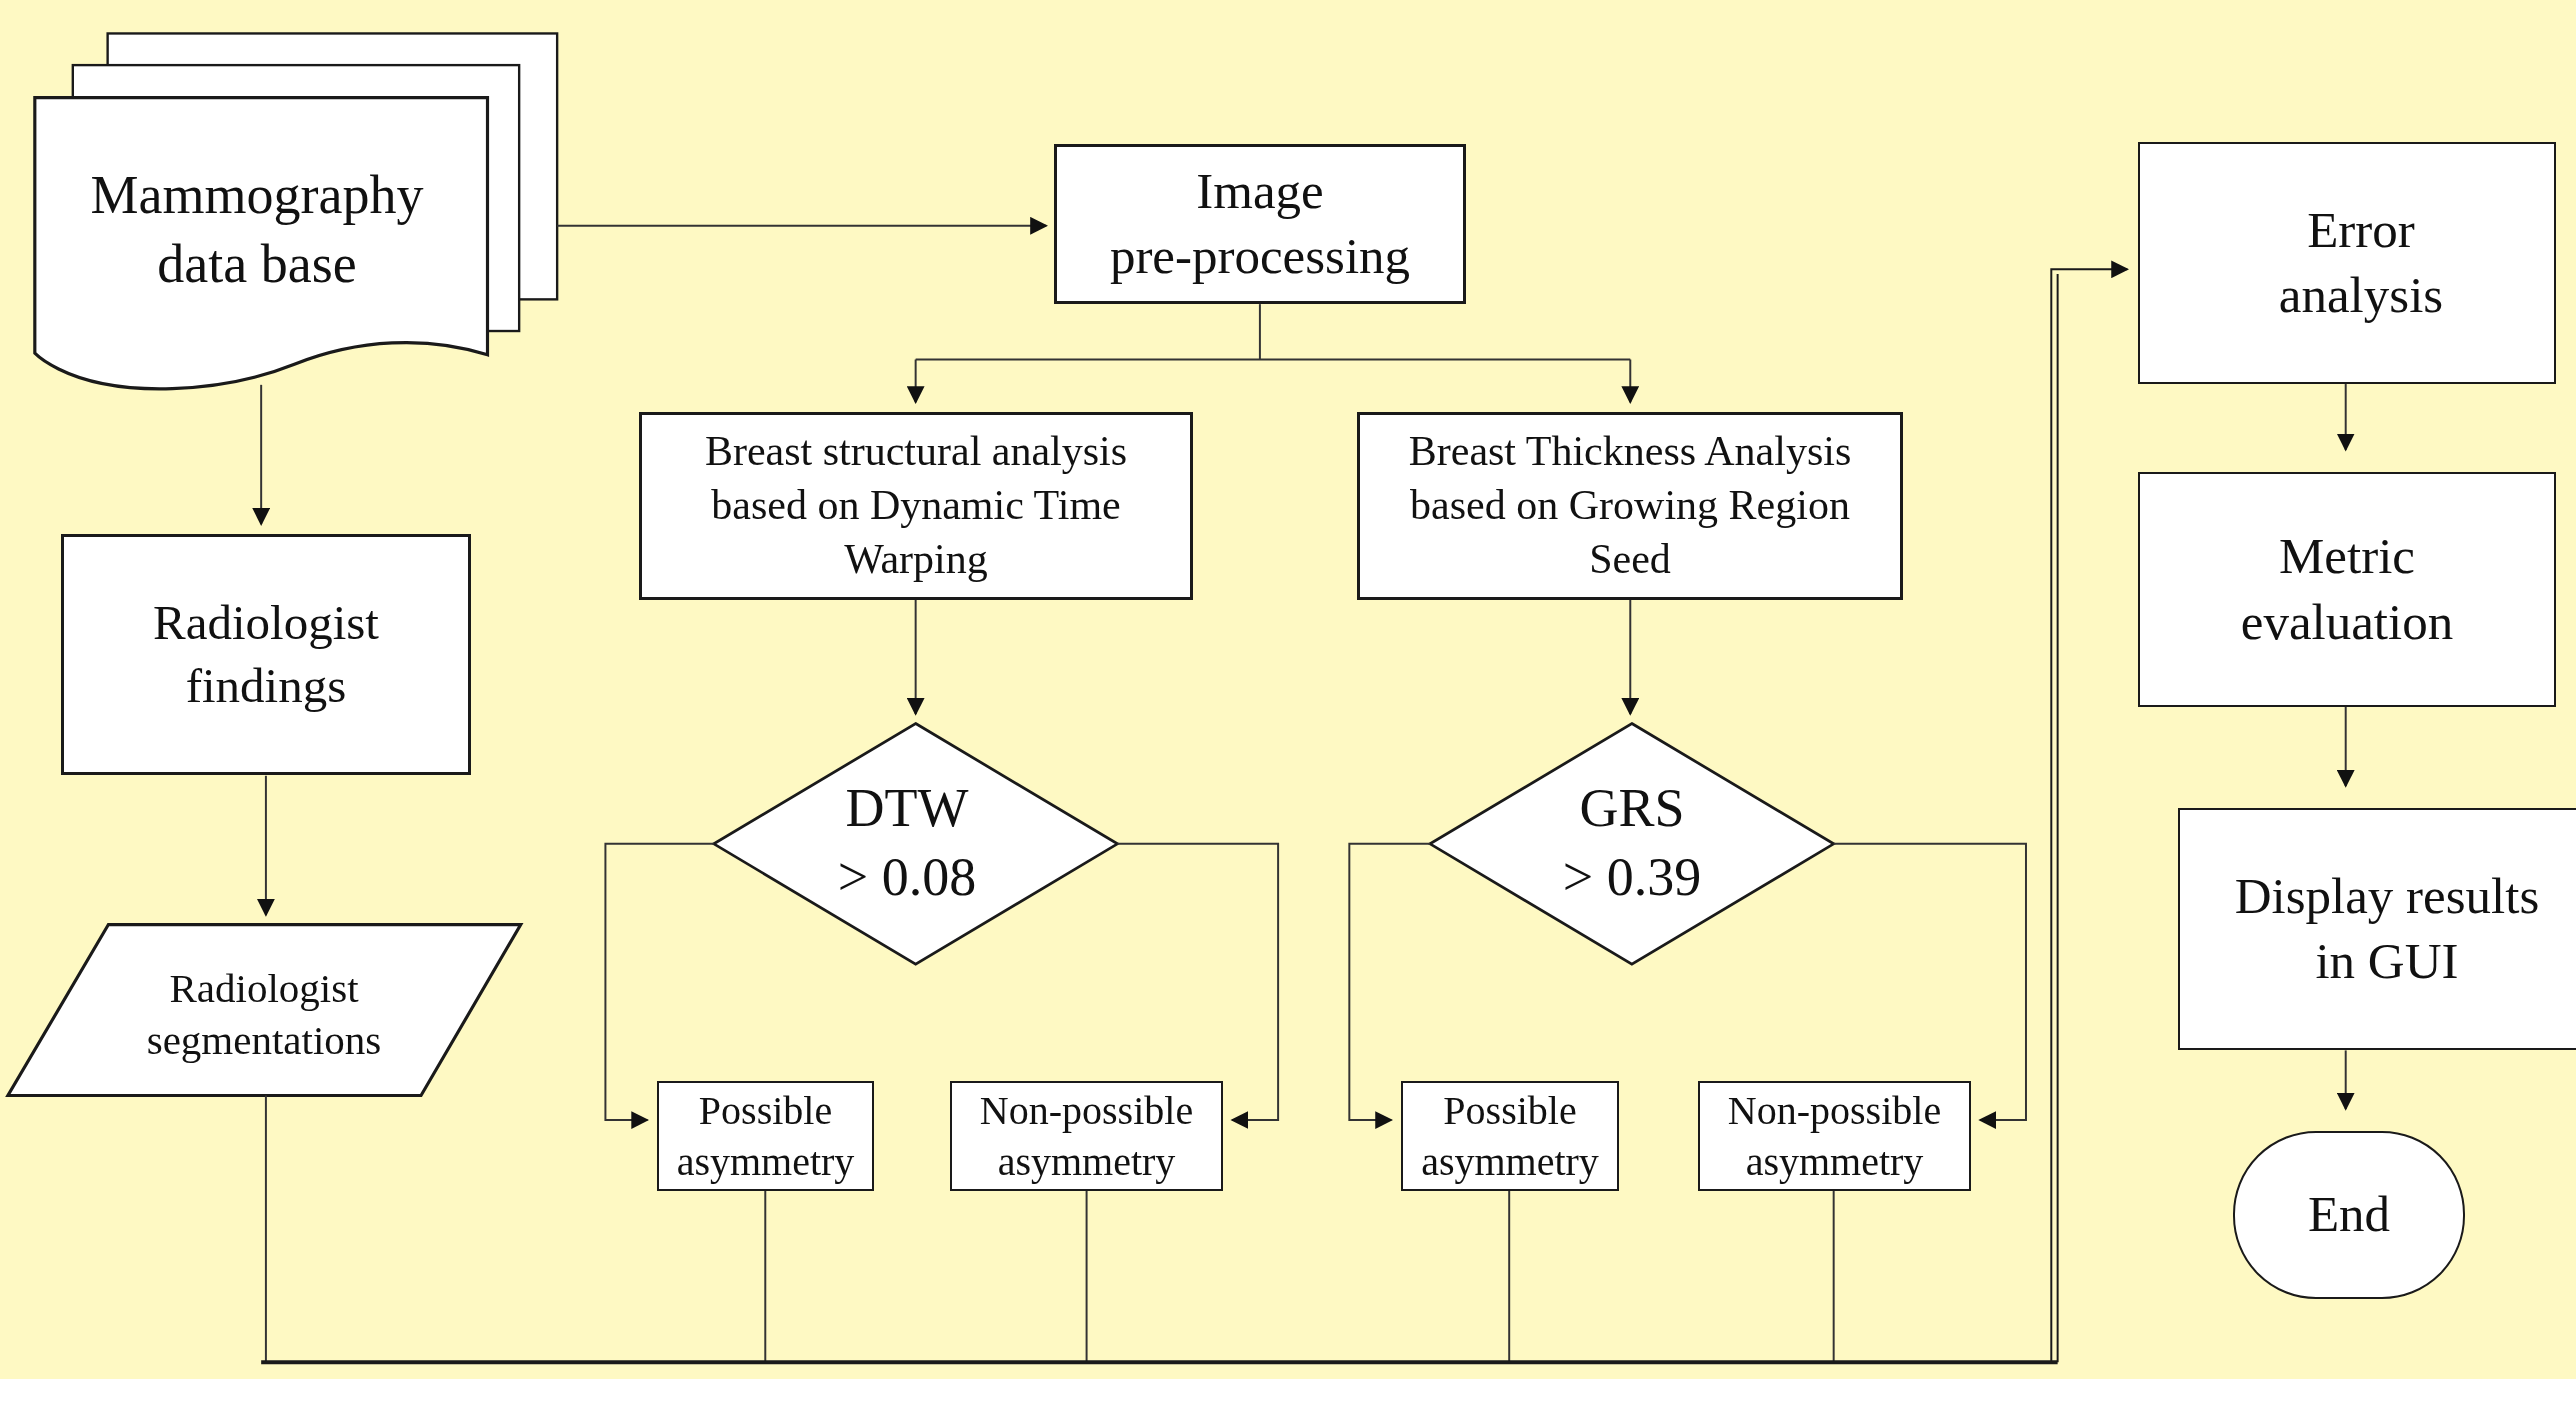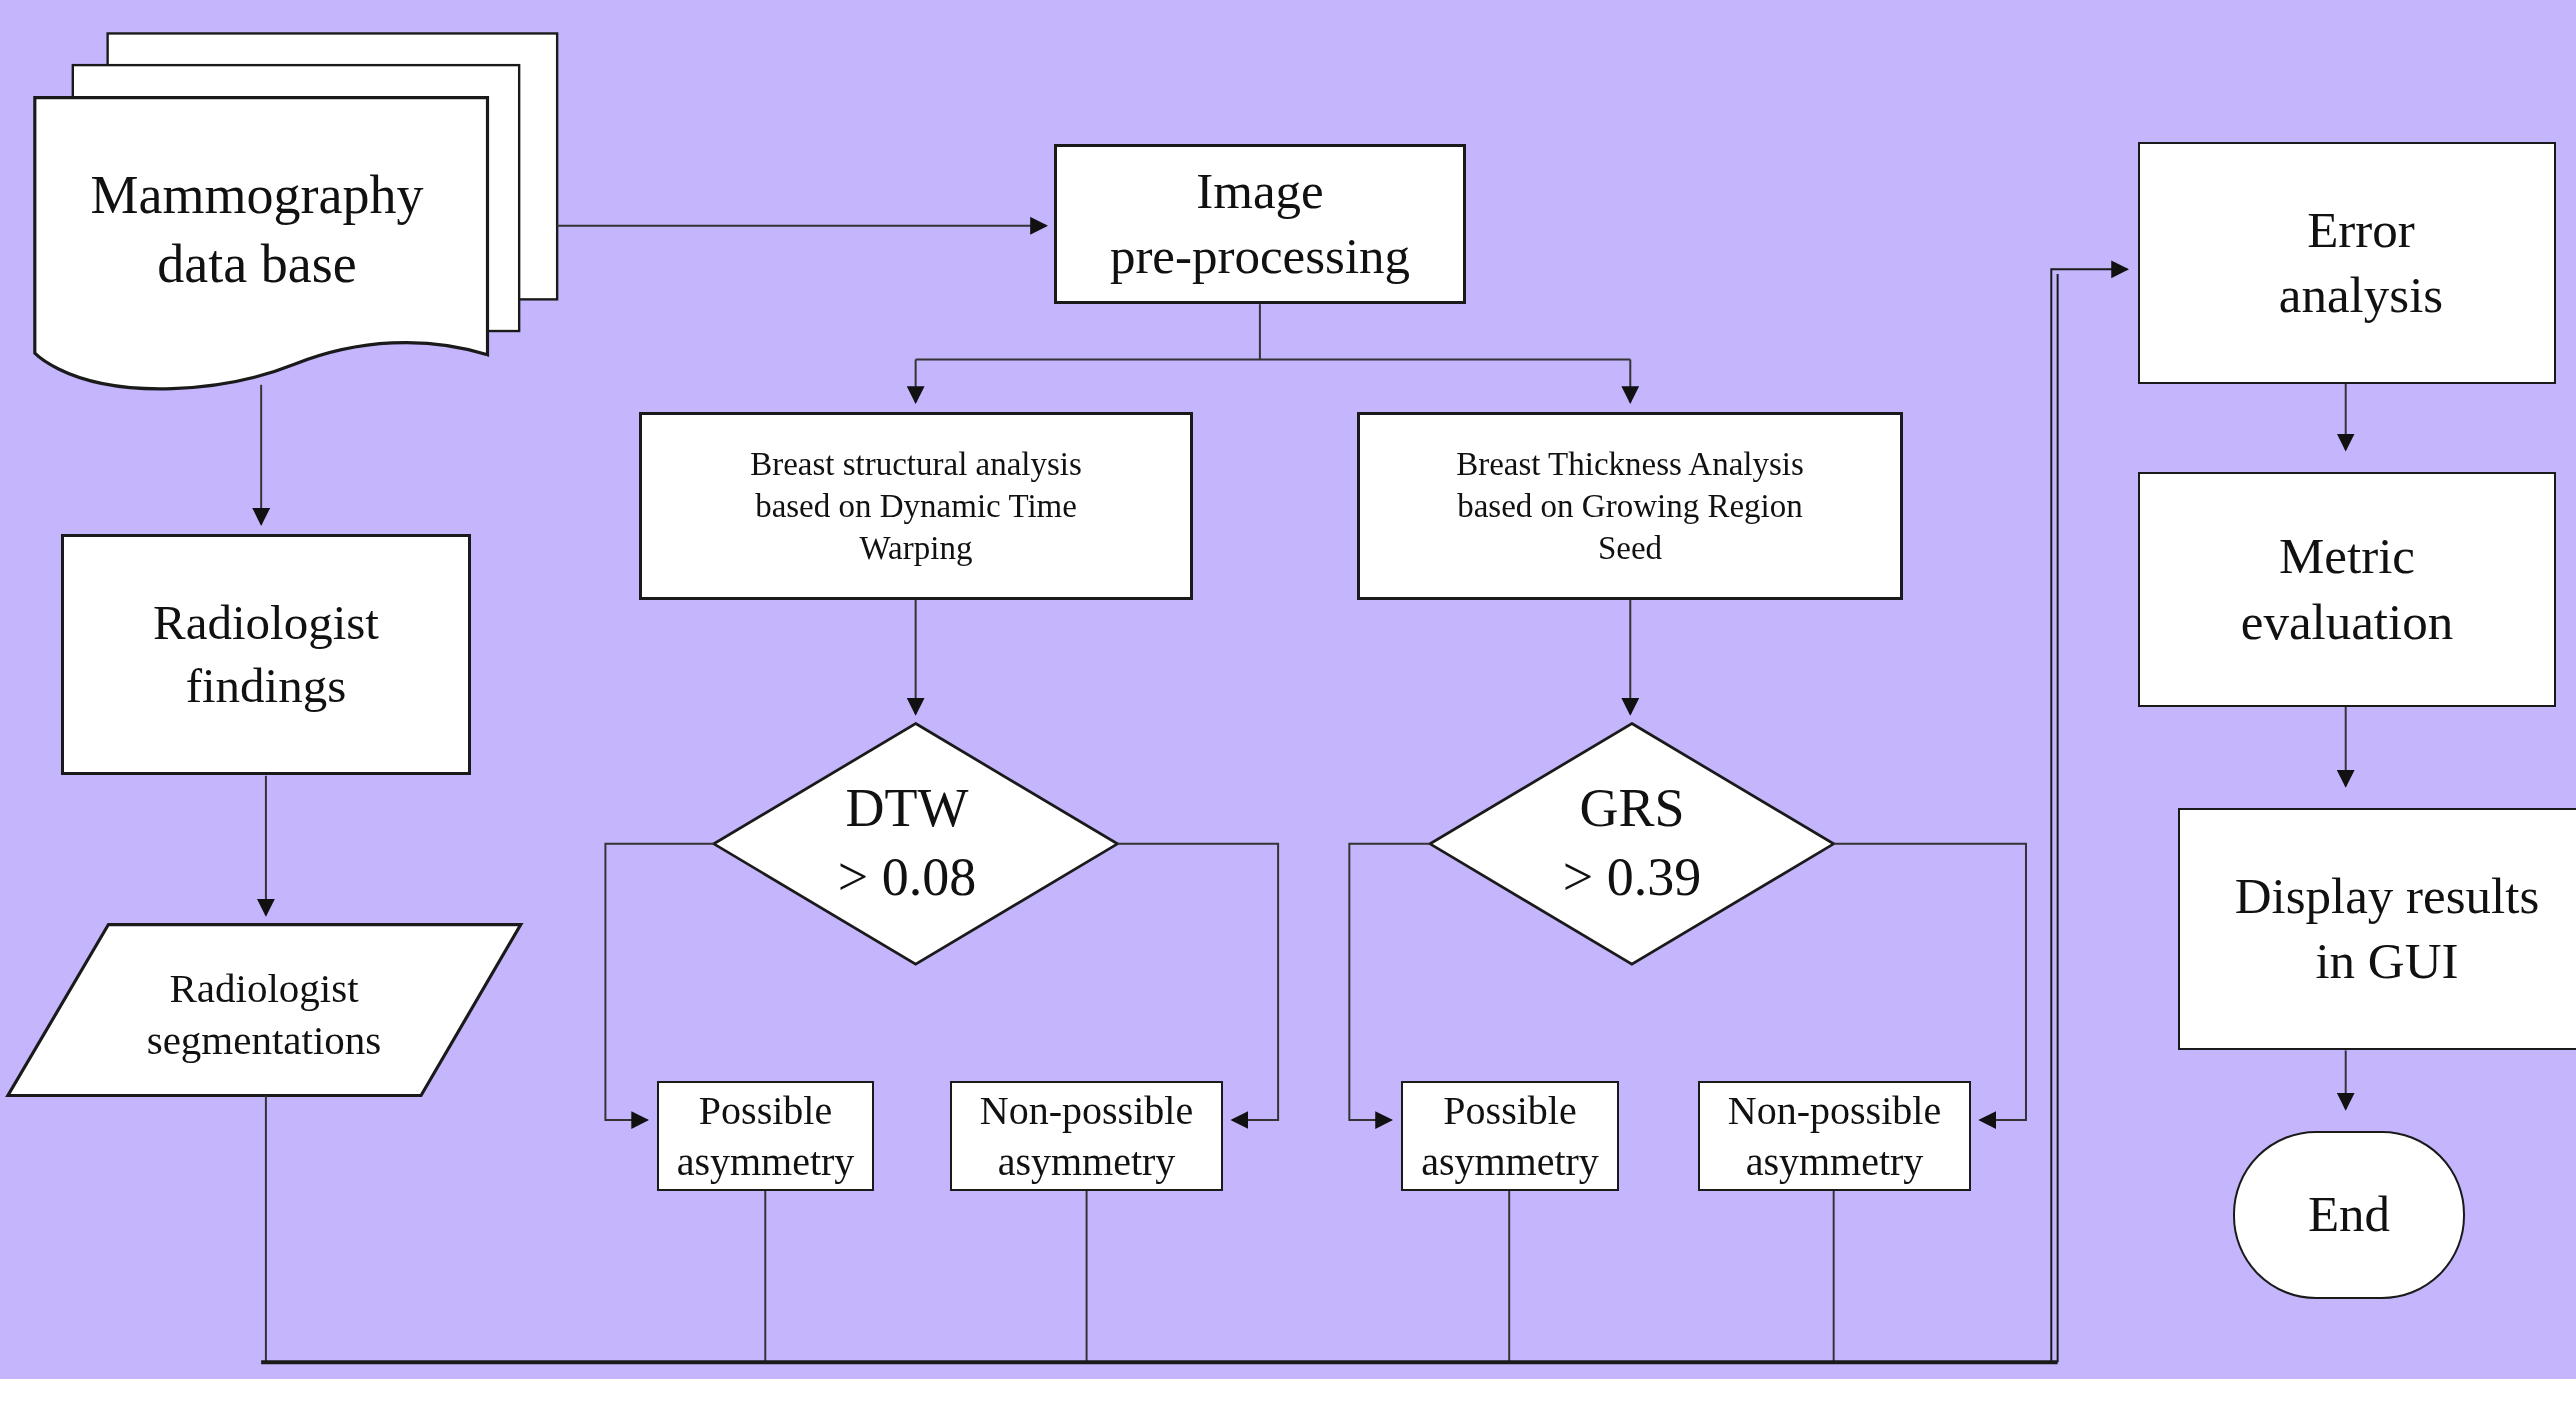--- a/index.html
+++ b/index.html
@@ -5,21 +5,21 @@
   html, body {
     margin: 0;
     padding: 0;
     background: #ffffff;
     font-family: "Liberation Serif", serif;
   }
   .canvas {
     position: relative;
     width: 2576px;
     height: 1379px;
-    background: #c4b5fd;
+    background: #fef9c3;
     overflow: hidden;
     color: #111111;
   }
   svg.wires {
     position: absolute;
     left: 0; top: 0;
     width: 2576px;
     height: 1402px;
   }
   .node {
@@ -43,21 +43,21 @@
     justify-content: center;
     text-align: center;
     white-space: pre-line;
     color: #111111;
     line-height: 1.28;
     pointer-events: none;
   }
   .fs-big   { font-size: 54px; }
   .fs-main  { font-size: 51px; }
   .fs-find  { font-size: 49px; }
-  .fs-mid   { font-size: 33px; }
+  .fs-mid   { font-size: 42px; }
   .fs-para  { font-size: 41px; }
   .fs-small { font-size: 40px; margin-top: 20px; }
   .end-node { border-radius: 83px; }
 </style>
 </head>
 <body>
 
 <div class="canvas">
 
   <svg class="wires" viewBox="0 0 3255 1771">

